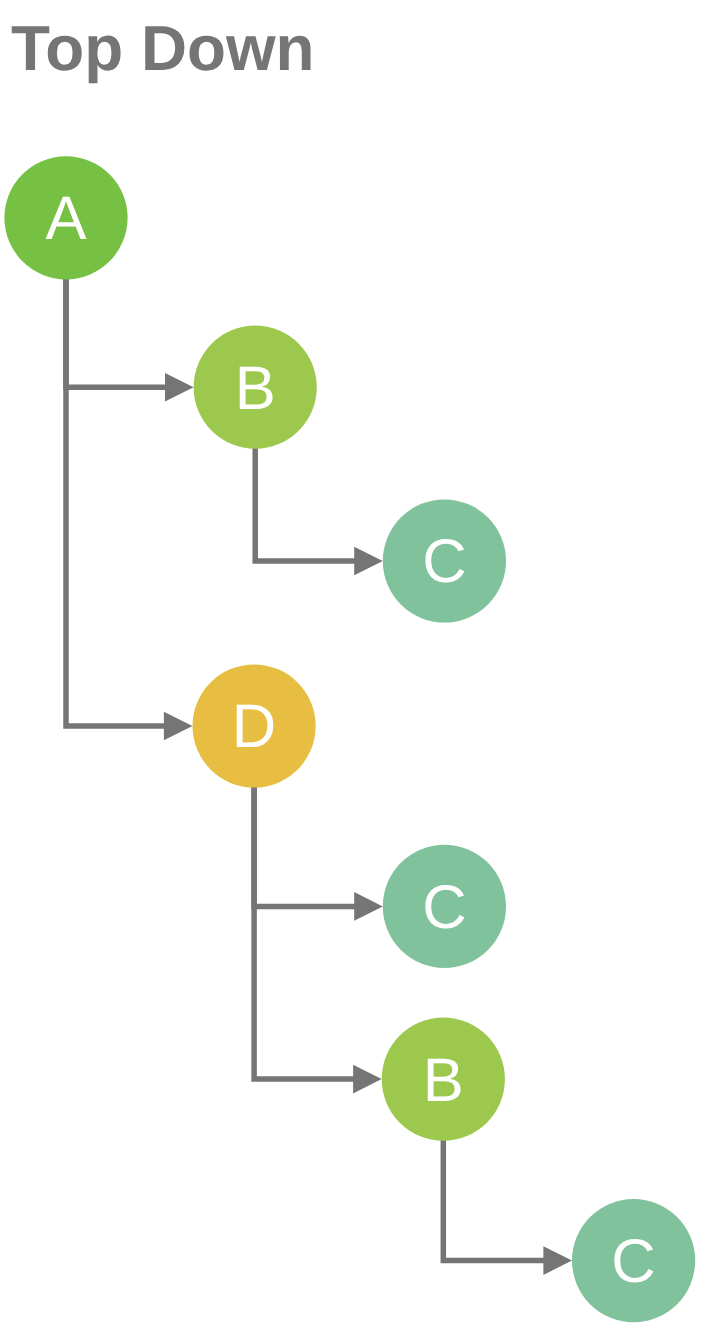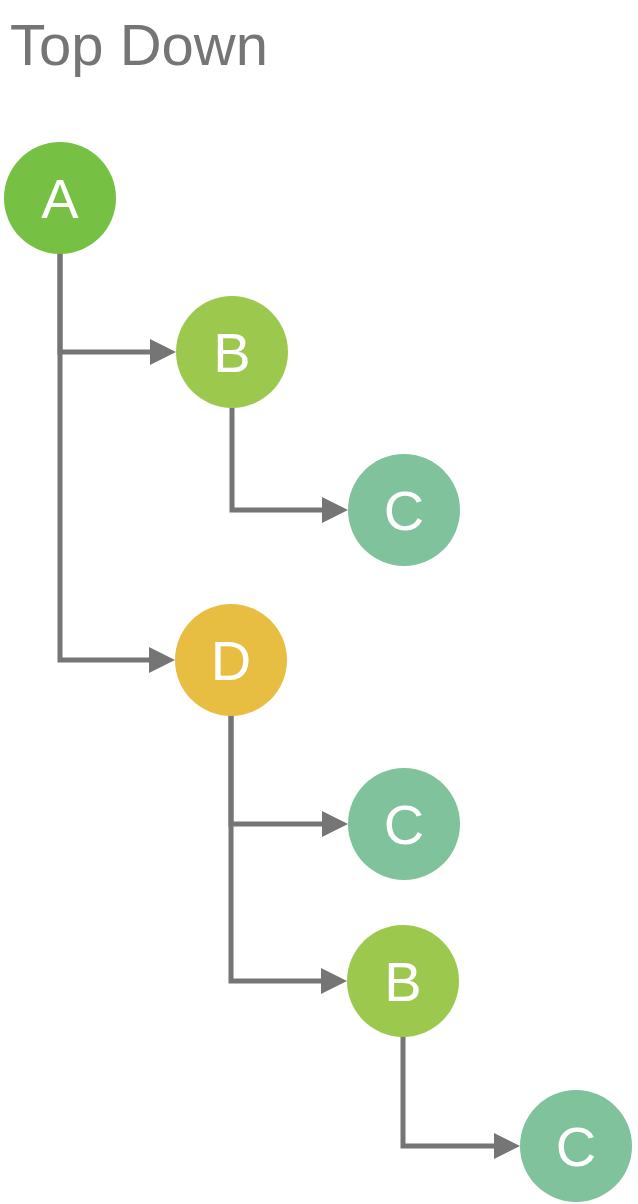--- a/index.html
+++ b/index.html
@@ -17,21 +17,21 @@
     height: 1204px;
     background: #ffffff;
   }
   .diagram-title {
     position: absolute;
     left: 10px;
     top: 12px;
     margin: 0;
     font-size: 58px;
     line-height: 1.15;
-    font-weight: 400;
+    font-weight: 700;
     letter-spacing: 0px;
     color: #757575;
   }
   svg.tree {
     position: absolute;
     left: 0;
     top: 0;
     width: 638px;
     height: 1204px;
   }

